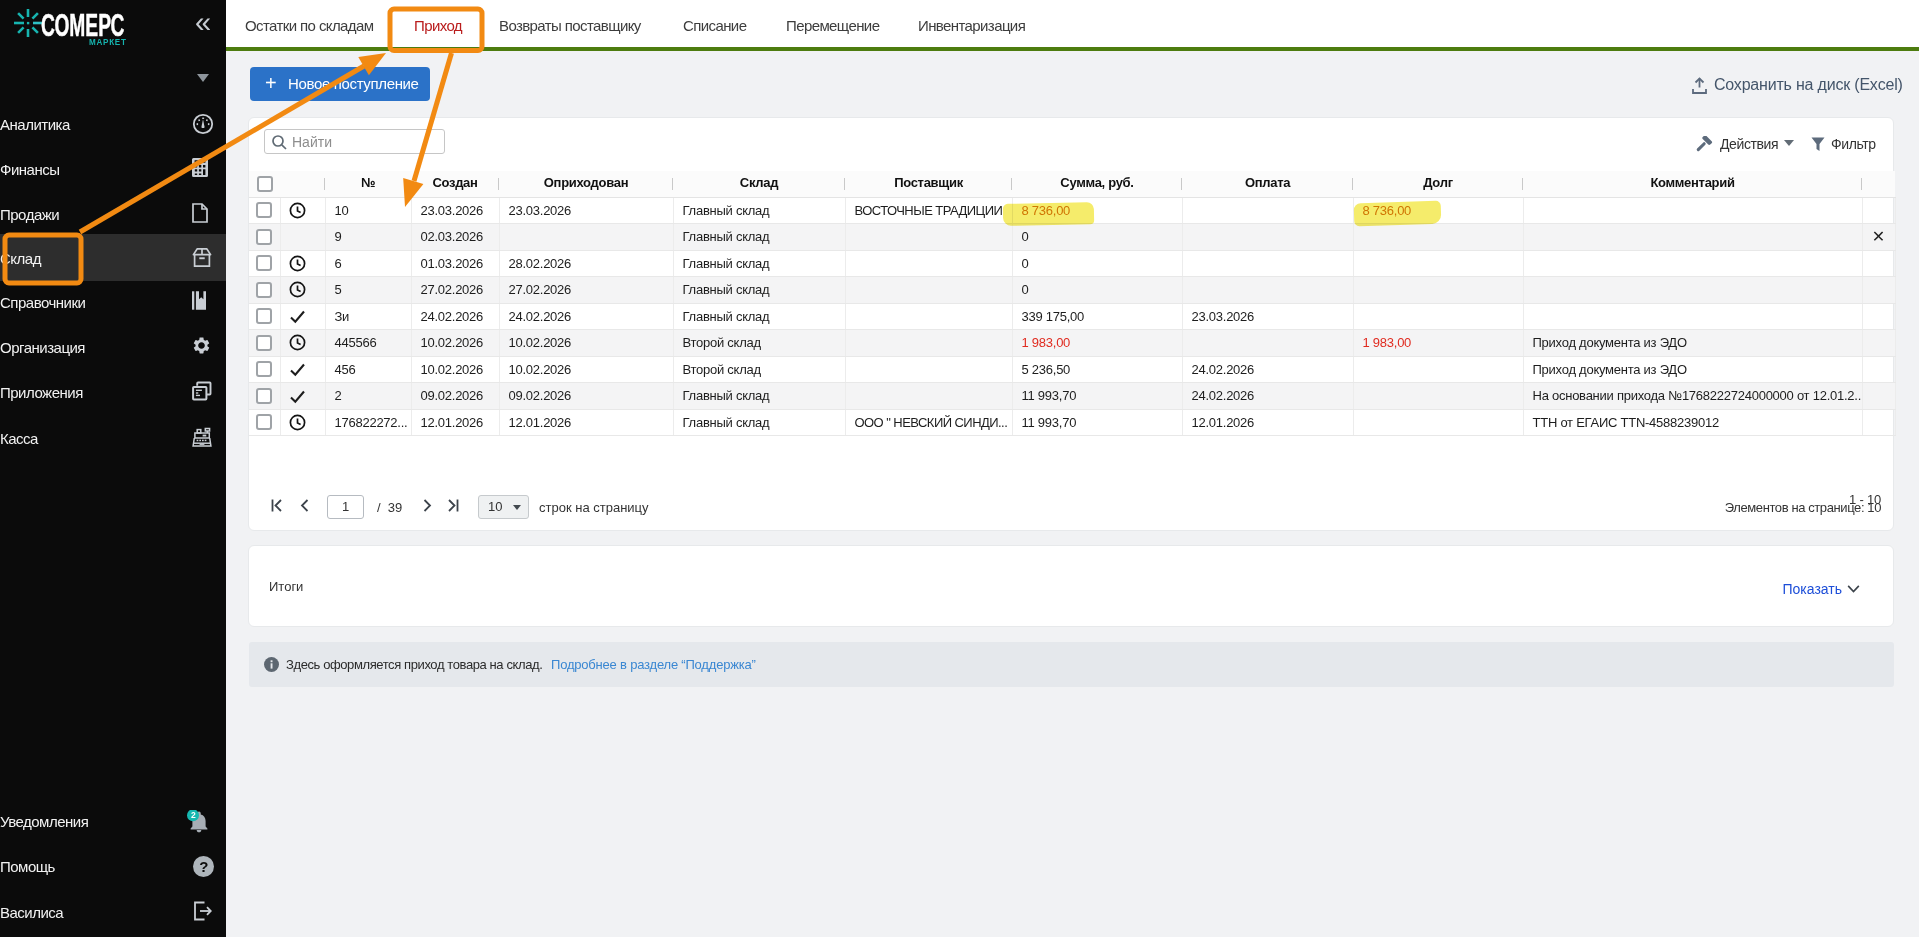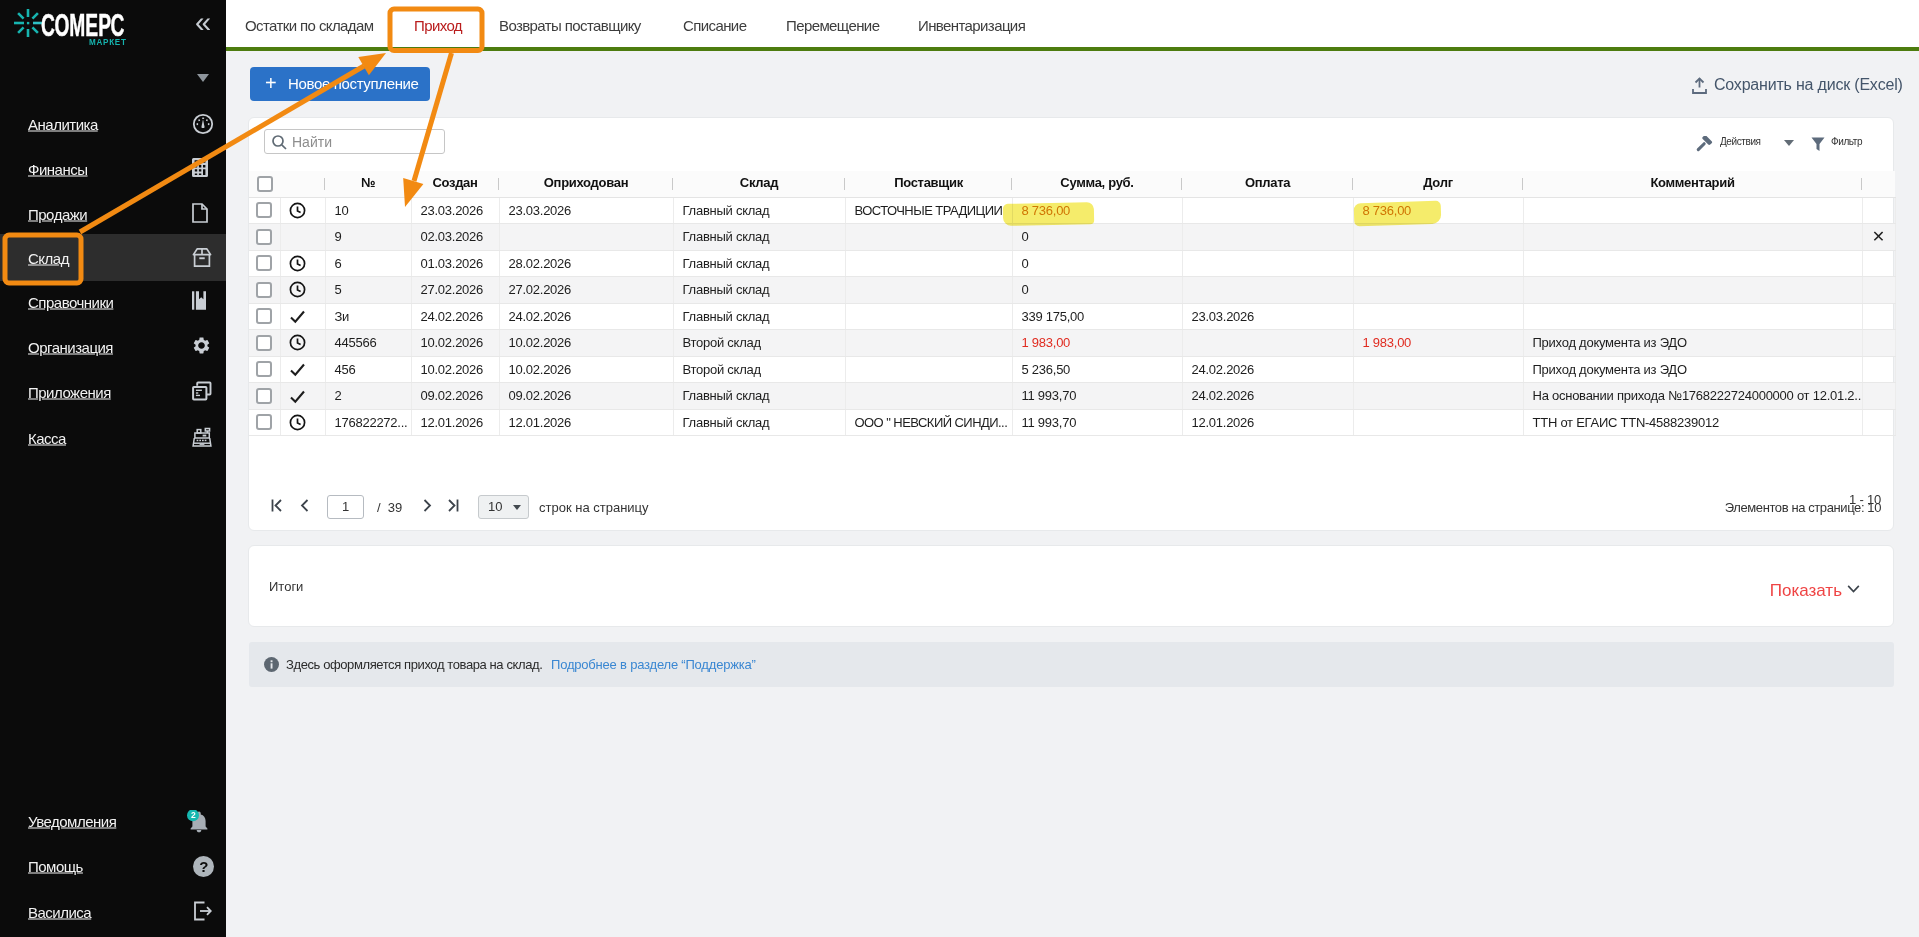--- a/index.html
+++ b/index.html
@@ -11,21 +11,21 @@
   
   .sidebar { position:absolute; left:0; top:0; width:226px; height:937px; background:#0b0b0b; z-index:2; }
   .logo { position:absolute; left:0; top:0; width:226px; height:60px; }
   .logo-name { position:absolute; left:41px; top:8px; font-size:31px; font-weight:bold; color:#fff; -webkit-text-stroke:0.5px #fff; letter-spacing:0.8px;
     transform:scaleX(0.62); transform-origin:left; letter-spacing:0px; }
   .logo-sub { position:absolute; left:89px; top:37px; font-size:9px; font-weight:bold; color:#16b3ae; letter-spacing:0.8px; transform:scaleX(0.9); transform-origin:left; }
   .collapse { position:absolute; left:195px; top:6px; font-size:29px; color:#c6cbd1; }
   .userdrop { position:absolute; left:197px; top:74px; width:0; height:0;
     border-left:6.5px solid transparent; border-right:6.5px solid transparent; border-top:8px solid #8e959c; }
   .mitem { position:absolute; left:0; width:226px; height:46px; color:#f2f2f2; font-size:15px; letter-spacing:-0.5px; }
-  .mitem .t { position:absolute; left:28px; top:50%; transform:translateY(-50%);text-decoration:underline; }
+  .mitem .t { position:absolute; left:0; top:50%; transform:translateY(-50%); }
   .mitem .ic { position:absolute; left:192px; top:50%; transform:translateY(-50%); width:22px; height:22px; }
   .mitem.active { background:#2d2d2d; }
 
   
   .tabbar { position:absolute; left:226px; top:0; width:1799px; height:51px; background:#fff; border-bottom:4px solid #4d7c0f; z-index:1; }
   .tab { position:absolute; top:0; height:51px; line-height:51px; font-size:15px; letter-spacing:-0.6px; color:#3d3d3d; white-space:nowrap; }
   .tab.sel { color:#b91c1c; }
 
   
   .newbtn { position:absolute; left:250px; top:67px; width:180px; height:34px; background:#2b72c8; border-radius:4px;
@@ -33,21 +33,21 @@
   .newbtn .plus { position:absolute; left:15px; top:5px; font-size:20px; font-weight:normal; }
   .newbtn .lbl { position:absolute; left:38px; top:0; line-height:34px; letter-spacing:-0.35px; }
   .savelink { position:absolute; left:1691px; top:74px; height:24px; z-index:1; color:#44556a; font-size:16px; letter-spacing:-0.2px; }
   .savelink .txt { position:absolute; left:23px; top:2px; white-space:nowrap; }
 
   
   .card { position:absolute; left:248px; top:117px; width:1646px; height:414px; background:#fff;
      border:1px solid #e7e9eb; border-radius:6px; z-index:1; }
   .search { position:absolute; left:15px; top:11px; width:181px; height:25px; border:1px solid #c6c6c6; border-radius:3px; background:#fff; }
   .search .ph { position:absolute; left:27px; top:0; line-height:24px; color:#8d8d8d; font-size:14px; }
-  .actions { position:absolute; left:1447px; top:15px; width:199px; height:26px; font-size:10px; letter-spacing:-0.4px; color:#333; }
+  .actions { position:absolute; left:1447px; top:15px; width:199px; height:26px; font-size:14px; letter-spacing:-0.4px; color:#333; }
 
   table.grid { position:absolute; left:0; top:53px; width:1645px; border-collapse:collapse; table-layout:fixed; font-size:13px; letter-spacing:-0.25px; color:#1d1d1d; }
   table.grid th.notick { background-image:none; }
   table.grid th { height:26px; padding-bottom:3px; font-size:13px; letter-spacing:-0.3px; font-weight:bold; color:#111; text-align:center; background:#fbfbfb;
      background-image:linear-gradient(#c9c9c9,#c9c9c9); background-size:1px 12px; background-position:right center; background-repeat:no-repeat;
      border-bottom:1px solid #e4e4e4; white-space:nowrap; overflow:hidden; }
   table.grid td { height:26.5px; border-right:1px solid #ececec; border-bottom:1px solid #e8e8e8;
      padding:0 0 0 9px; white-space:nowrap; overflow:hidden; }
   table.grid td:first-child { padding:0; }
   table.grid tr.alt td { background:#f4f4f5; }
@@ -473,21 +473,21 @@
         <span style="position:absolute;left:34px;top:9px;width:0;height:0;border-left:4.5px solid transparent;border-right:4.5px solid transparent;border-top:5.5px solid #42494f"></span>
       </div>
       <span style="position:absolute;left:290px;top:38px">строк на страницу</span>
       <span style="position:absolute;right:12px;top:30px;letter-spacing:-0.2px">1 - 10</span>
       <span style="position:absolute;right:12px;top:38px;letter-spacing:-0.4px">Элементов на странице: 10</span>
     </div>
   </div>
 
   <div class="totals">
     <span style="position:absolute;left:20px;top:33px;font-size:13px;color:#333">Итоги</span>
-    <span style="position:absolute;right:51px;top:35px;font-size:17px;color:#ef4444">Показать</span>
+    <span style="position:absolute;right:51px;top:35px;font-size:14px;color:#1d4ed8">Показать</span>
     <svg style="position:absolute;right:33px;top:39px" width="13" height="8" viewBox="0 0 14 9">
       <path d="M1 1 L7 7.5 L13 1" stroke="#3c434b" stroke-width="1.8" fill="none"></path>
     </svg>
   </div>
 
   <div class="infobar">
     <svg style="position:absolute;left:15px;top:15px" width="15" height="15" viewBox="0 0 15 15">
       <circle cx="7.5" cy="7.5" r="7.5" fill="#5d6771"></circle>
       <rect x="6.6" y="6.3" width="1.9" height="5.3" fill="#e5e8ec"></rect>
       <rect x="6.6" y="3.3" width="1.9" height="1.9" fill="#e5e8ec"></rect>

